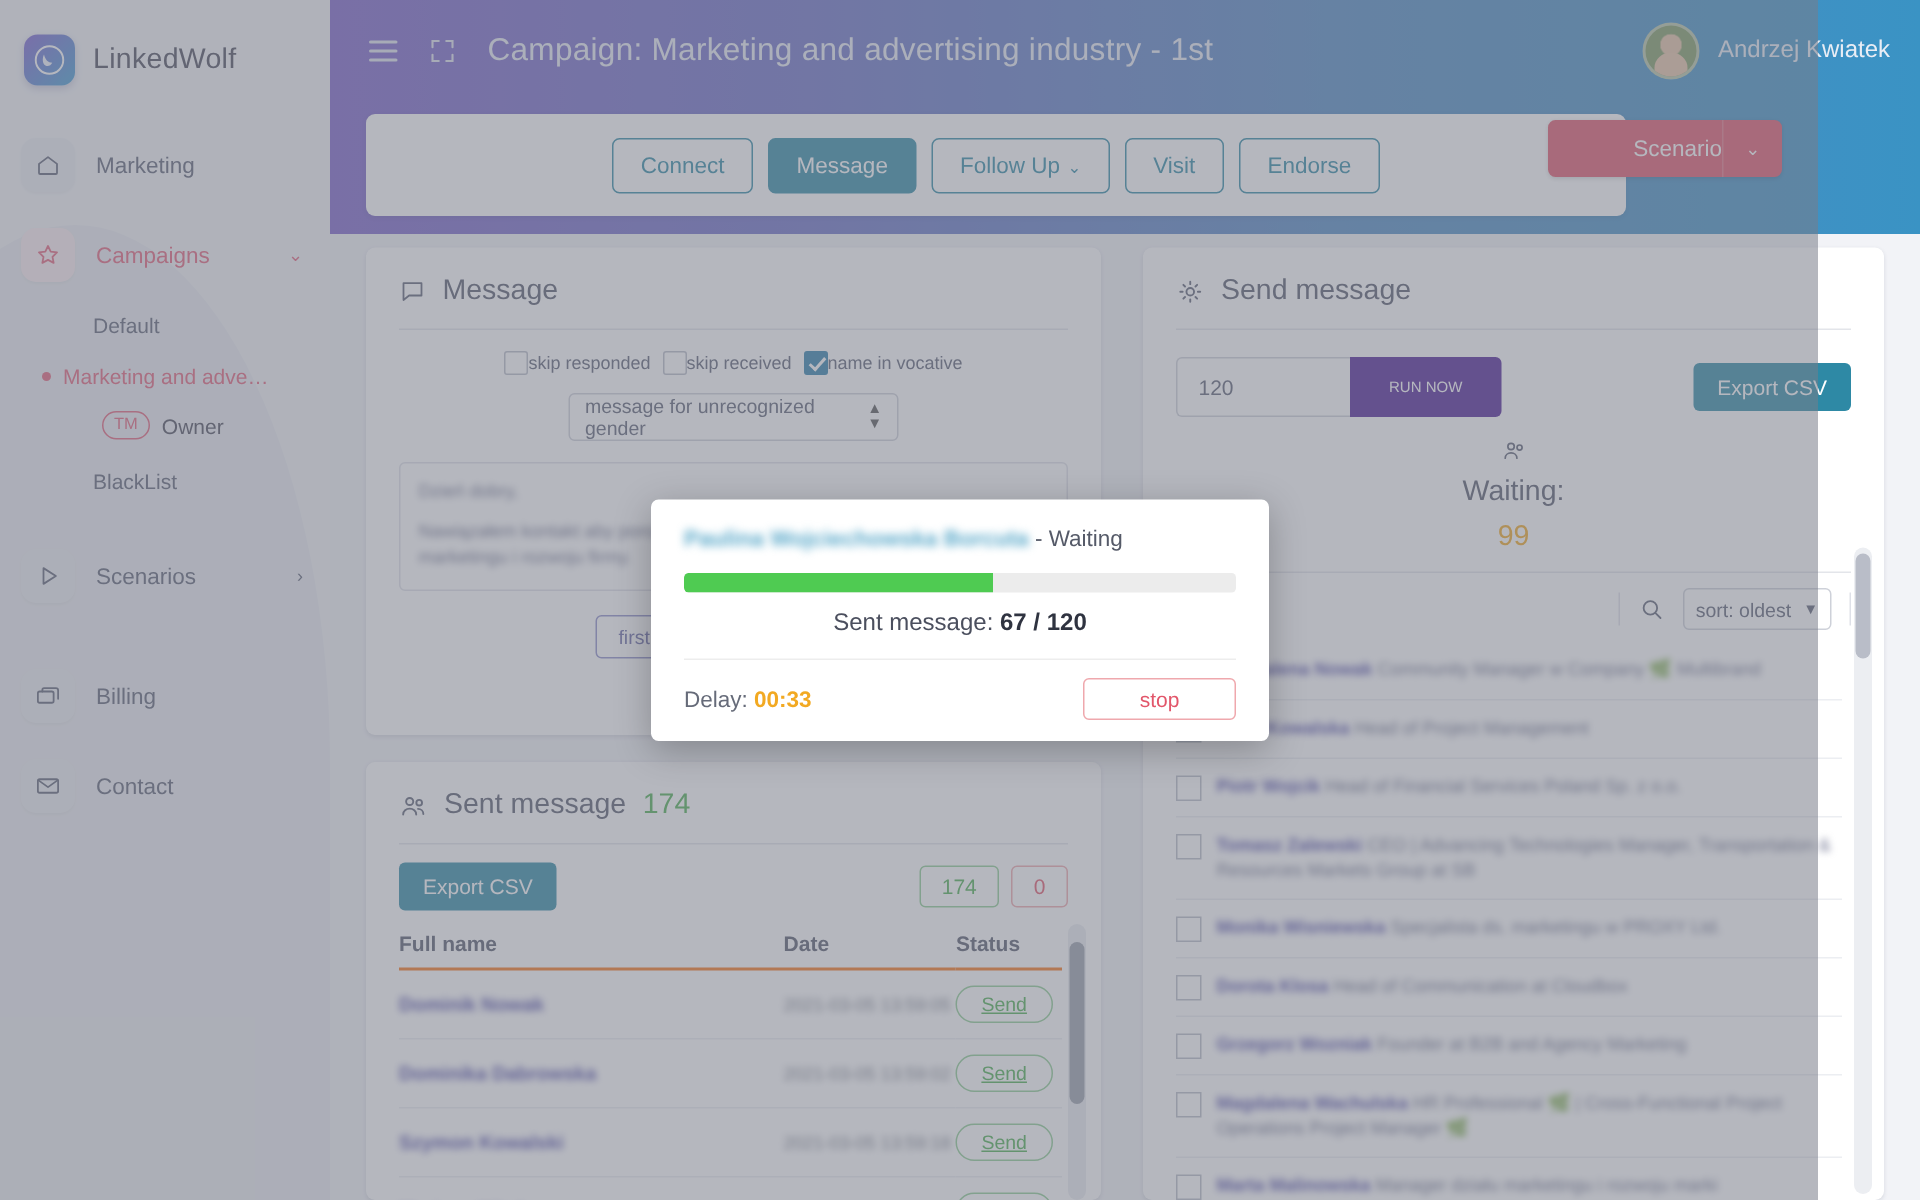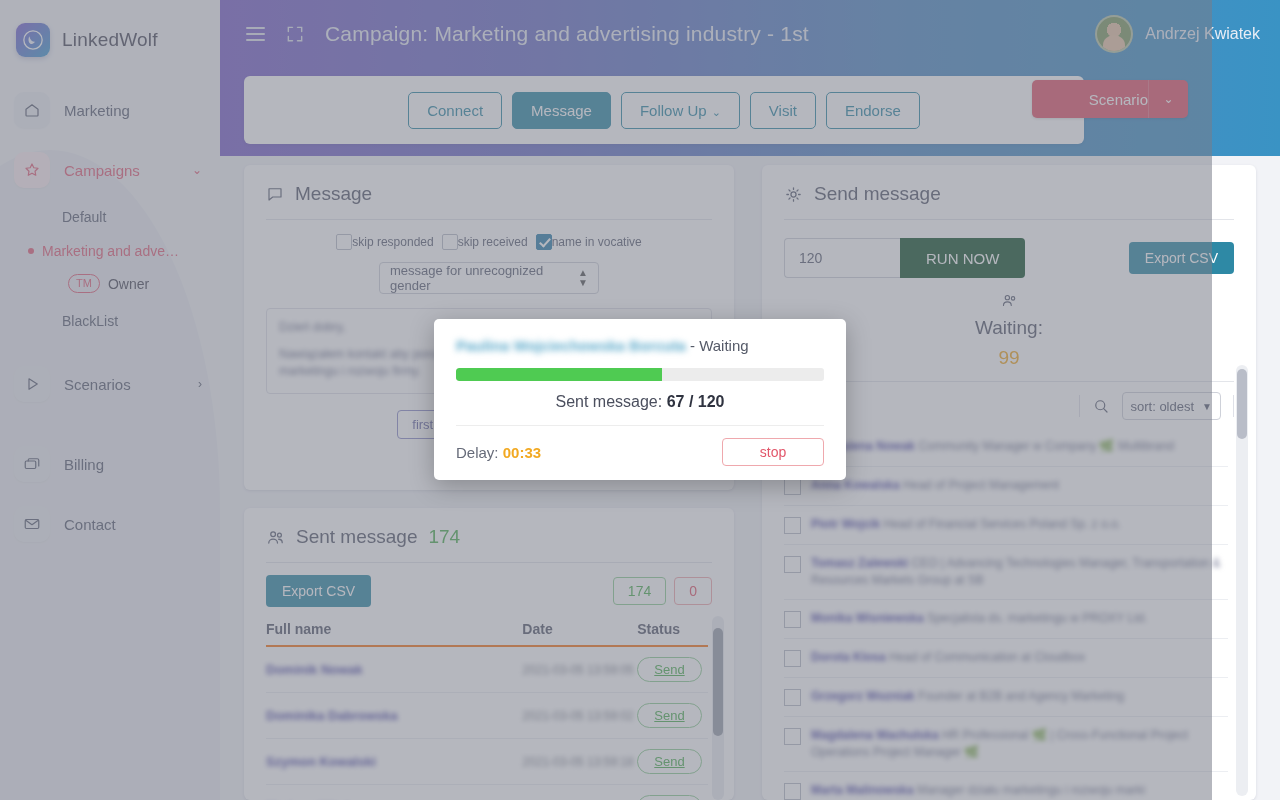--- a/index.html
+++ b/index.html
@@ -172,33 +172,33 @@
   .tbl { width:100%; border-collapse: collapse; font-size: 13px; }
   .tbl th { text-align:left; color:#55596b; font-weight:bold; font-size:14px; padding: 8px 0; border-bottom:2px solid #f97316;}
   .tbl td { padding: 10px 0; border-bottom:1px solid #eceef2; }
   .send-badge { border:1px solid #8fce94; color:#4caf50; border-radius:13px; padding:4px 16px; font-size:13px; display:inline-block;text-decoration:underline; }
   .scroll-col { position:absolute; right:10px; top:108px; width:12px; bottom:0; }
   .scroll-track { position:absolute; inset:0; background:#eceef2; border-radius:6px;}
   .scroll-thumb { position:absolute; left:1px; width:10px; background:#9aa0ab; border-radius:5px; }
 
   
   .num-input { width:116px; height:40px; border:1px solid #ced1d9; border-right:none; border-radius:4px 0 0 4px; display:flex; align-items:center; padding:0 14px; color:#5b6073; font-size:14px; background:#fff;}
-  .run-btn { height:40px; background:#14532d; color:#fff; border:none; border-radius:0 4px 4px 0; padding:12px 26px; font-size:15px; cursor:pointer; font-family:inherit;}
+  .run-btn { height:40px; background:#4c1d95; color:#fff; border:none; border-radius:0 4px 4px 0; padding:12px 26px; font-size:10px; cursor:pointer; font-family:inherit;}
   .waiting-line { display:flex; align-items:center; gap:8px; padding: 14px 22px 0 22px; font-size:19px; color:#55596b;flex-direction:column;}
   .waiting-num { color:#f2a922; }
   .list-row { display:flex; align-items:flex-start; gap:10px; padding:10px 0; border-bottom:1px solid #eceef2; font-size:12px; }
   .list-cb { width:17px; height:17px; border:1px solid #b9bdc8; background:#fff; flex:0 0 17px; margin-top:1px; cursor:pointer;}
   .search-row { display:flex; align-items:center; justify-content:flex-end; gap:12px; padding: 10px 22px 8px 22px; }
   .vline { width:1px; height:22px; background:#dfe1e8; }
   .sort-sel { border:1px solid #ced1d9; border-radius:4px; height:28px; display:flex; align-items:center; gap:8px; padding:0 8px; font-size:13px; color:#5b6073; background:#fff; cursor:pointer;}
 
   
   .overlay { position:absolute; inset:0; background: rgba(120,124,136,.55); }
   .modal {
-    position:absolute; left:434px; top:319px; width:412px;
+    position:absolute; left:434px; top:333px; width:412px;
     background:#fff; border-radius:5px; box-shadow: 0 6px 24px rgba(0,0,0,.25);
     padding: 18px 22px 0 22px;
   }
   .modal-head { font-size:15px; color:#555a68; padding-bottom:14px; }
   .modal-head .nm { filter: blur(3px); color:#59a8c9; font-weight:600; }
   .bar-track { height:13px; background:#ececec; border-radius:3px; overflow:hidden; }
   .bar-fill { height:100%; background:#4fcb52; border-radius:3px 0 0 3px; }
   .sent-line { text-align:center; font-size:16px; color:#4b4f5e; padding:12px 0 14px 0; }
   .sent-line b { color:#2f3340; }
   .modal-foot { display:flex; align-items:center; justify-content:space-between; padding: 12px 0 14px 0; border-top:1px solid #ededed; }

